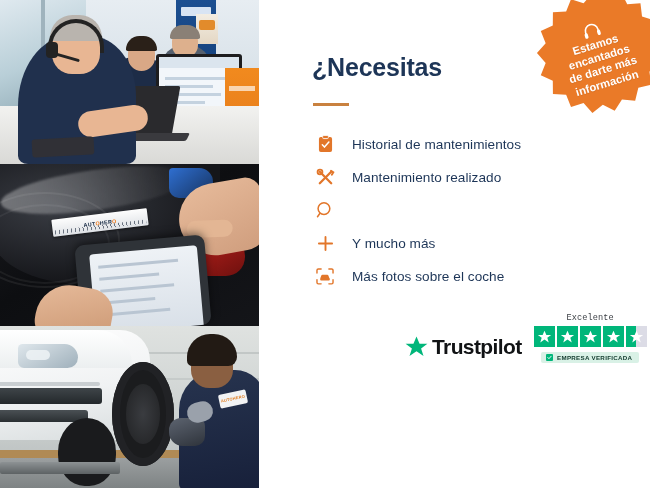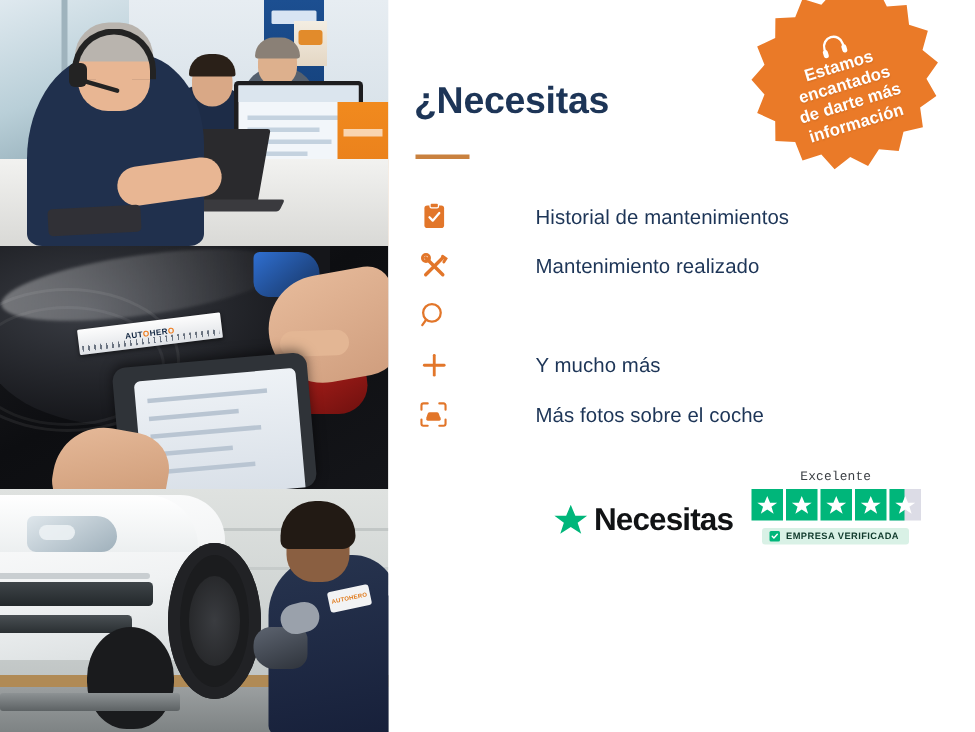--- a/index.html
+++ b/index.html
@@ -319,20 +319,21 @@
     position:absolute;right:0;top:56px;width:54px;height:8px;background:#c3c8c7;
   }
 
   
   .content {
     position: relative;
     flex: 1 1 auto;
     height: 397px;
     background: #ffffff;
     padding: 52px 0 0 17px;
+    margin-left: 36px;
   }
 
   .heading {
     color: #1d3557;
     font-size: 25px;
     font-weight: 700;
     line-height: 1.22;
     letter-spacing: -0.2px;
     max-width: 230px;
   }
@@ -365,21 +366,20 @@
     line-height: 1.18;
     letter-spacing: .1px;
     text-shadow: 0 1px 1px rgba(0,0,0,.08);
   }
 
   
   .features { margin-top: 22px; }
   .feature {
     display: flex; align-items: center;
     height: 33px;
-    gap: 41px;
   }
   .feature .ico {
     width: 26px; height: 22px;
     display:flex; align-items:center; justify-content:center;
     flex: 0 0 26px;
     margin-right: 14px;
   }
   .feature .lbl {
     color: #1d3557;
     font-size: 13.6px;
@@ -642,21 +642,21 @@
       </div>
 
     </div>
 
 
     <div class="tp">
       <div class="tp-logo">
         <svg width="23" height="22" viewBox="0 0 24 23">
           <path fill="#00b67a" d="M12 0.6 L15.2 8.2 L23.4 8.2 L16.8 13 L19.3 20.8 L12 16 L4.7 20.8 L7.2 13 L0.6 8.2 L8.8 8.2 Z"></path>
         </svg>
-        <span class="tp-name">Necesitas</span>
+        <span class="tp-name">Trustpilot</span>
       </div>
 
       <div class="tp-right">
         <div class="tp-excelente">Excelente</div>
         <div class="tp-stars">
           <span class="tp-star">
             <svg width="15" height="14" viewBox="0 0 24 23">
                 <path fill="#fff" d="M12 1.2 L15.1 8.4 L22.9 8.4 L16.6 12.9 L19 20.4 L12 15.8 L5 20.4 L7.4 12.9 L1.1 8.4 L8.9 8.4 Z"></path>
               </svg>
           </span>

